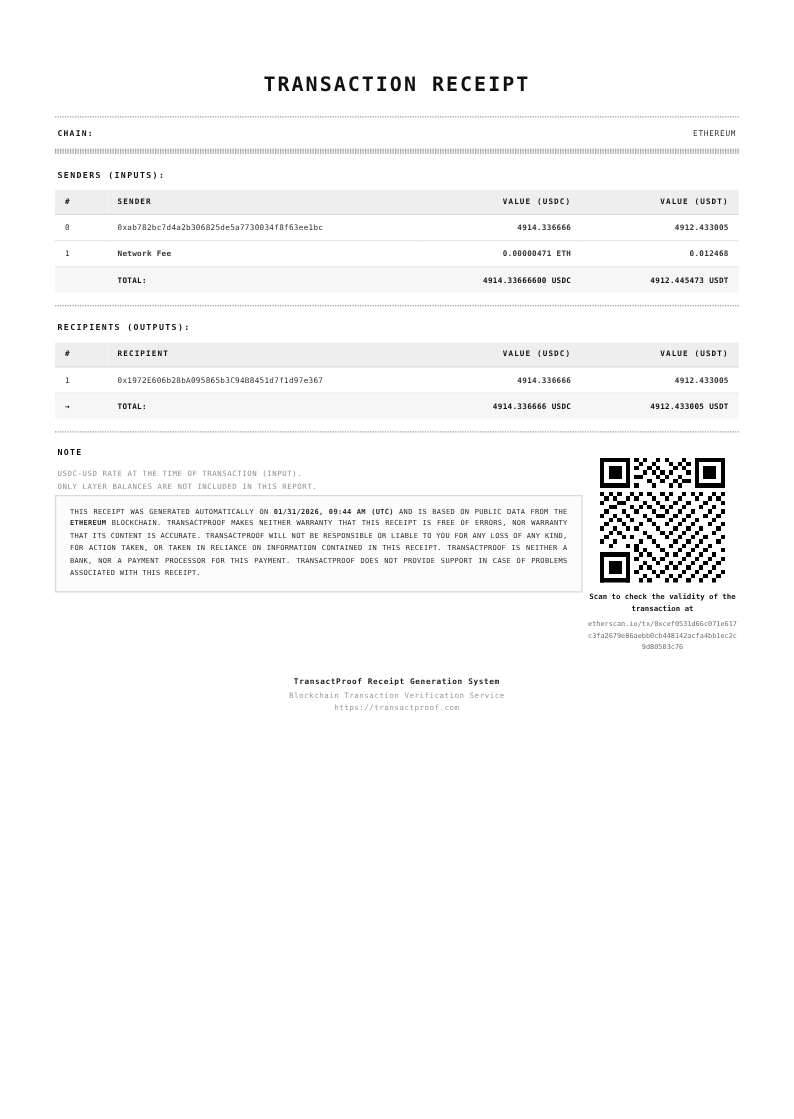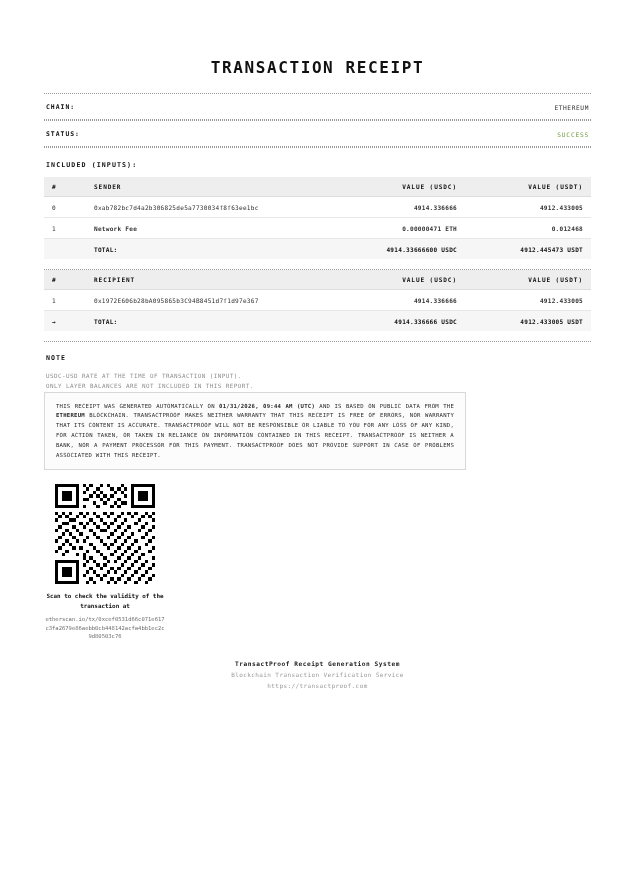--- a/index.html
+++ b/index.html
@@ -112,21 +112,20 @@
     background: #f6f6f6;
   }
   .c-idx { width: 26px; text-align: left; }
   .c-name { text-align: left; }
   .c-num { text-align: right; width: 110px; }
   .bold { font-weight: bold; color: #111; }
   .note-wrap {
     display: flex;
     justify-content: space-between;
     margin-top: 6px;
-    flex-direction: column;
   }
   .note-left { width: 422px; }
   .note-title {
     font-weight: bold;
     letter-spacing: 1.0px;
     font-size: 6.6px;
     margin: 6px 0 9px 2px;
   }
   .note-text {
     color: #8e8e8e;
@@ -187,29 +186,25 @@
 
   <div class="dotline"></div>
   <div class="row">
     <span class="label">CHAIN:</span>
     <span class="value">ETHEREUM</span>
   </div>
 
   <div class="dotline"></div>
 
   <div class="dotline"></div>
-  <div class="row">
-    <span class="label">STATUS:</span>
-    <span class="value value-success">SUCCESS</span>
-  </div>
-
-  <div class="dotline"></div>
-  <div class="dotline"></div>
-
-  <div class="section-title">INCLUDED (INPUTS):</div>
+
+  <div class="dotline"></div>
+  <div class="dotline"></div>
+
+  <div class="section-title">SENDERS (INPUTS):</div>
 
   <table class="tbl">
     <thead>
       <tr>
         <th class="c-idx">#</th>
         <th class="c-name">SENDER</th>
         <th class="c-num">VALUE (USDC)</th>
         <th class="c-num">VALUE (USDT)</th>
       </tr>
     </thead>
@@ -231,20 +226,21 @@
         <td class="c-name">TOTAL:</td>
         <td class="c-num">4914.33666600 USDC</td>
         <td class="c-num">4912.445473 USDT</td>
       </tr>
     </tbody>
   </table>
 
   <div style="height:10px"></div>
   <div class="dotline"></div>
 
+  <div class="section-title">RECIPIENTS (OUTPUTS):</div>
 
   <table class="tbl">
     <thead>
       <tr>
         <th class="c-idx">#</th>
         <th class="c-name">RECIPIENT</th>
         <th class="c-num">VALUE (USDC)</th>
         <th class="c-num">VALUE (USDT)</th>
       </tr>
     </thead>

